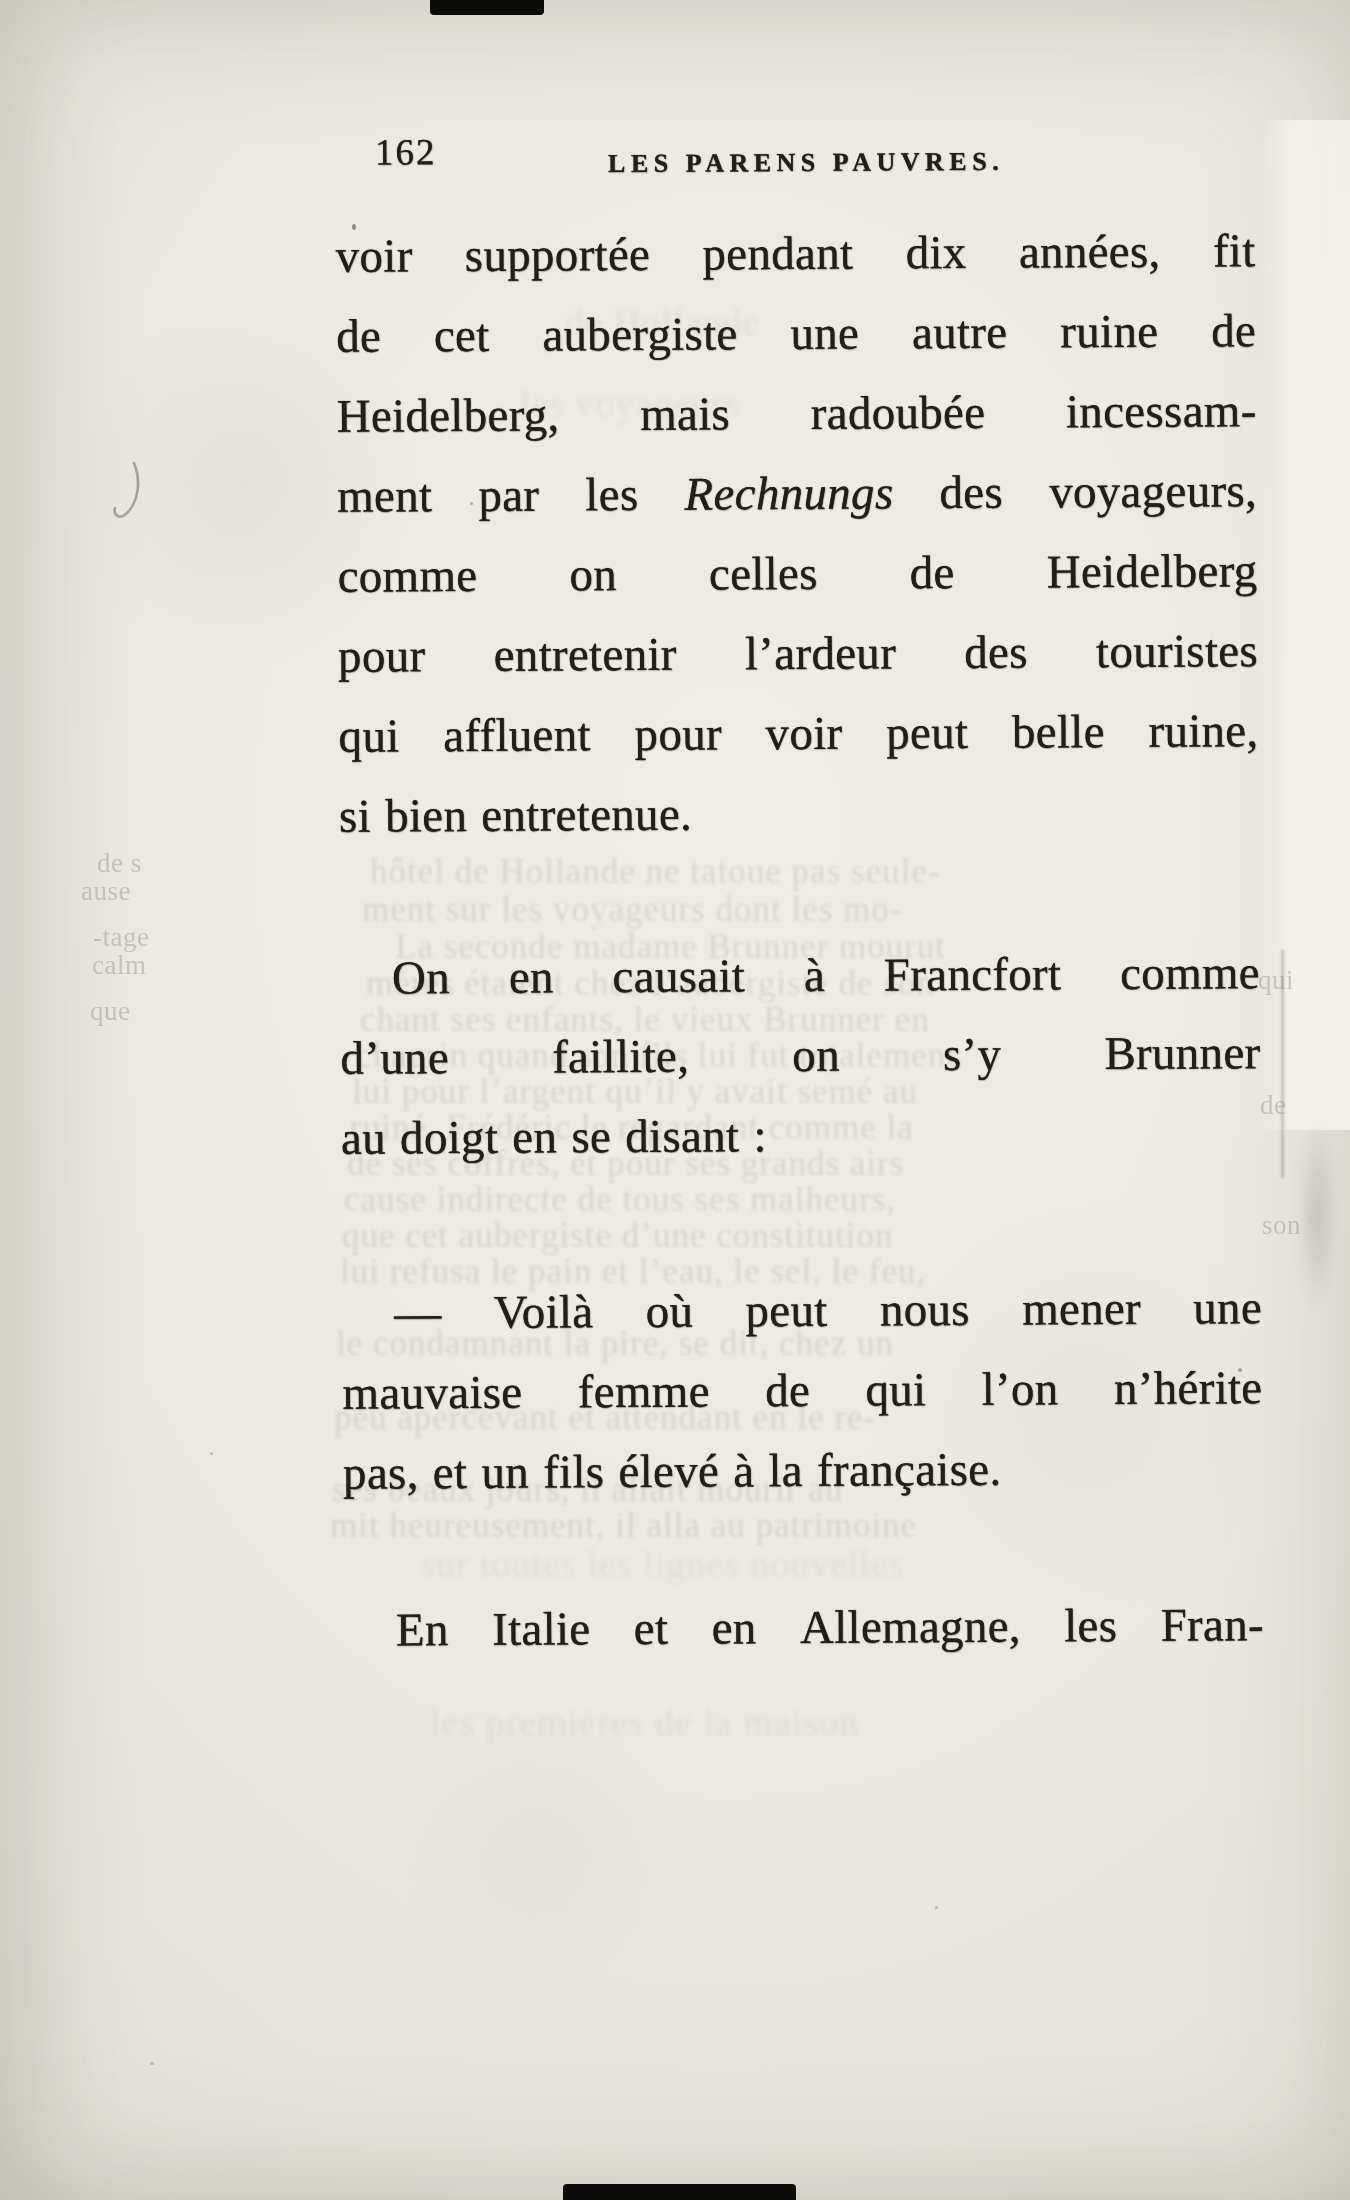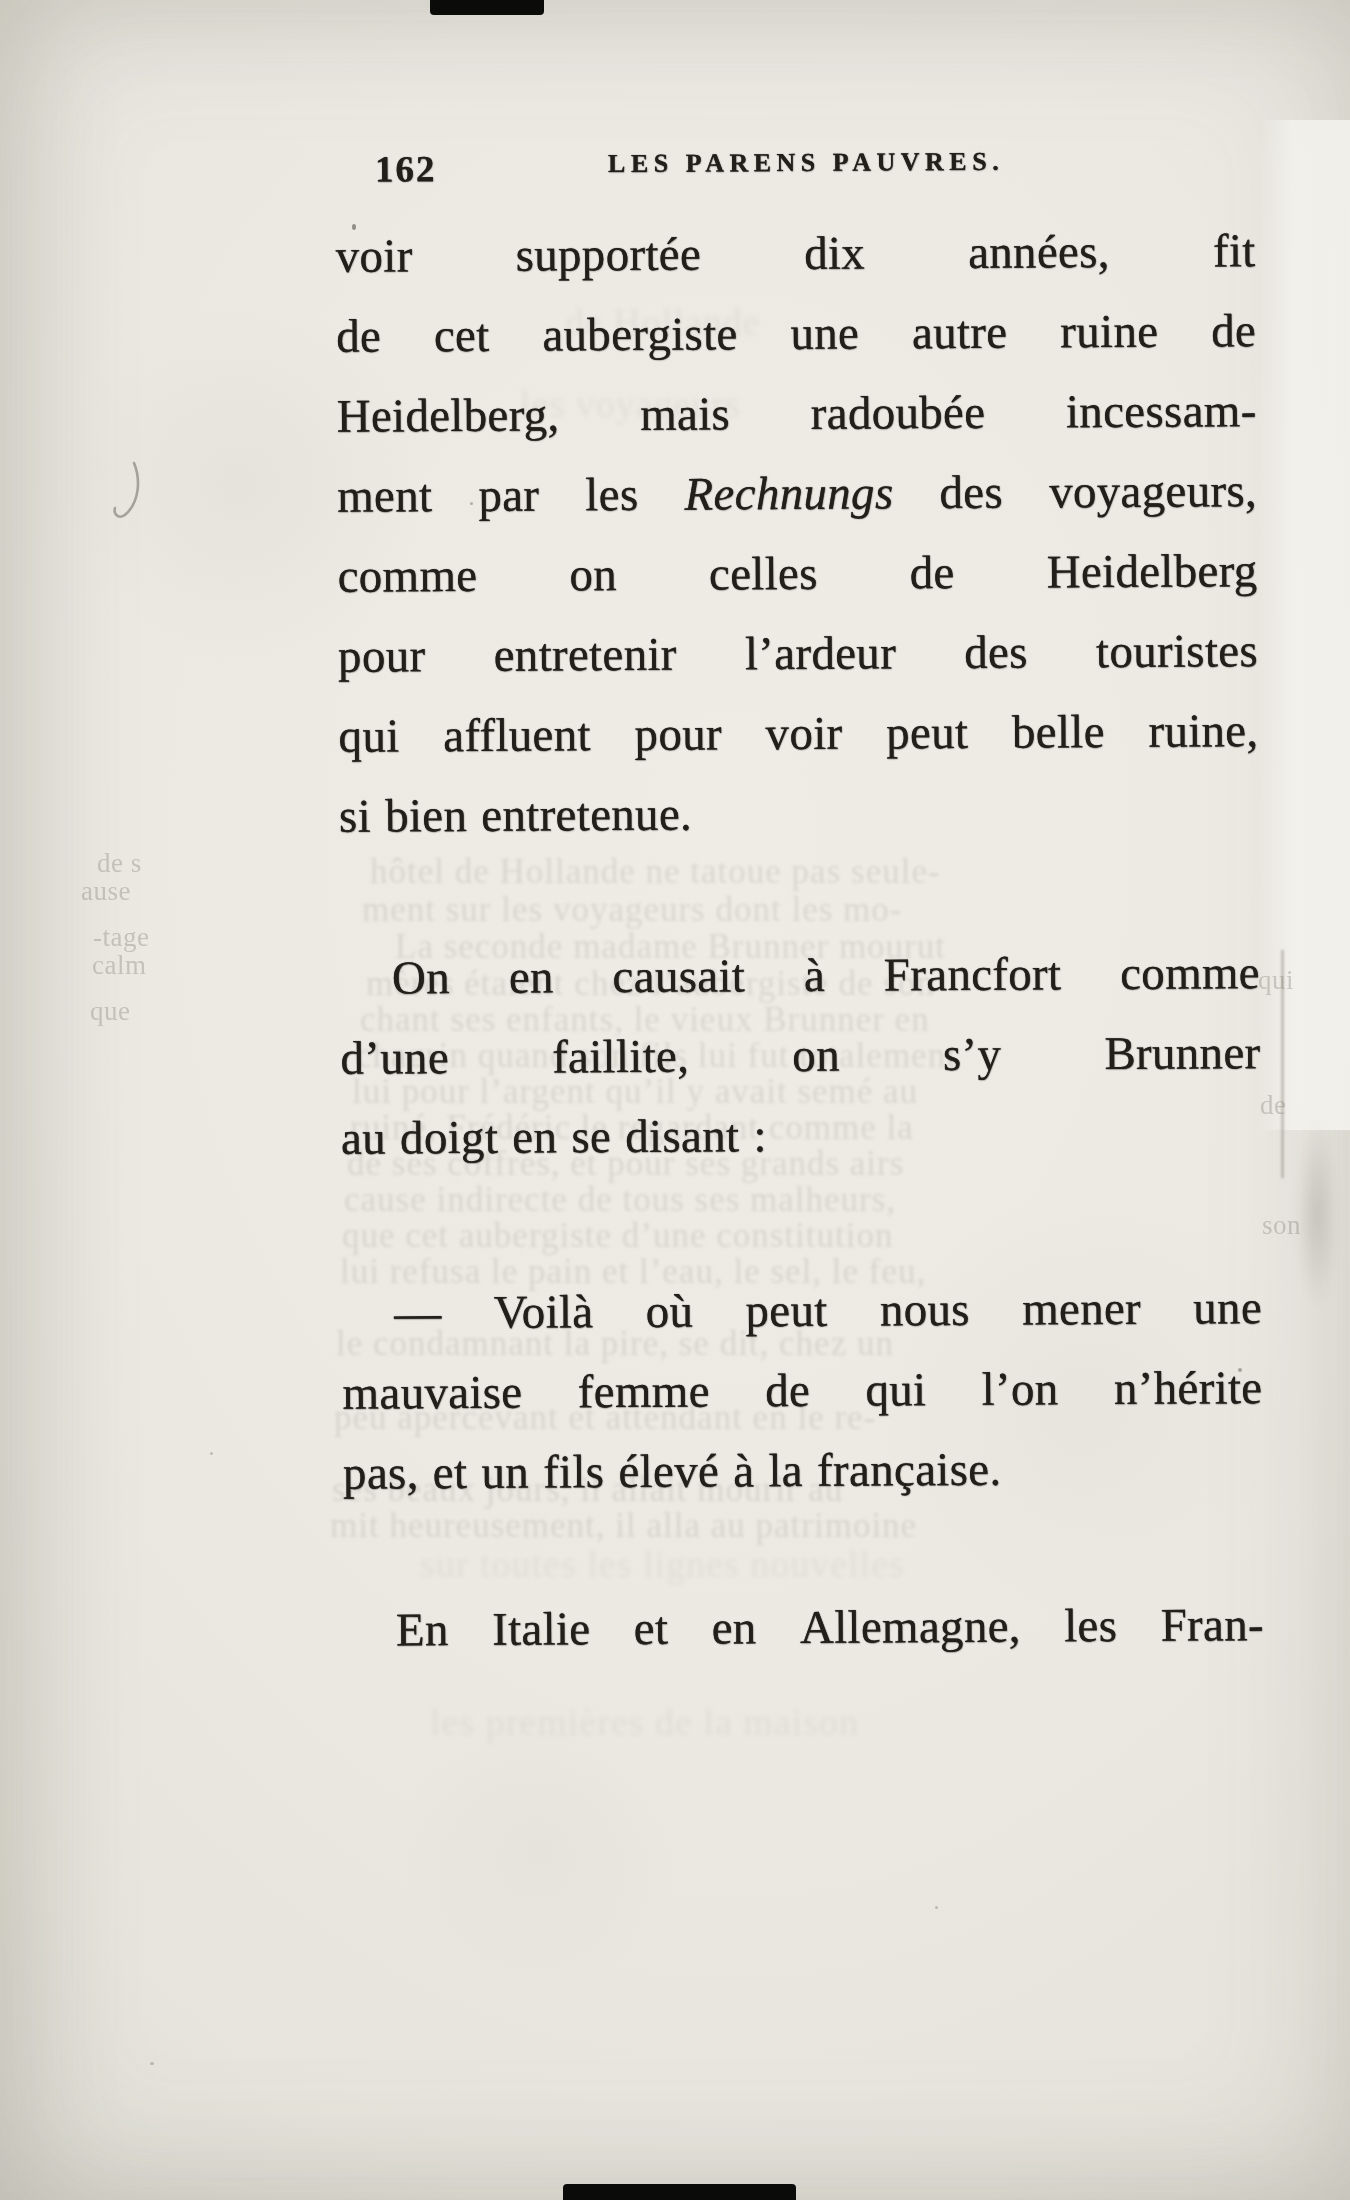--- a/index.html
+++ b/index.html
@@ -27,21 +27,21 @@
   .bar{position:absolute;background:#0b0b0a;}
   .bar-top{left:430px;top:0;width:114px;height:15px;border-radius:0 0 4px 4px;}
   .bar-bottom{left:563px;top:2184px;width:233px;height:16px;border-radius:4px 4px 0 0;}
   .squiggle{position:absolute;left:110px;top:460px;opacity:0.75;}
   .speck{position:absolute;border-radius:50%;background:#56524a;}
 
   
   .main-text{position:absolute;left:335px;top:0;width:920px;color:#221f1b;
     transform:rotate(-0.35deg);transform-origin:620px 160px;
     text-shadow:0 0 0.8px rgba(28,25,20,0.85), 0.5px 0.7px 1.2px rgba(28,25,20,0.40);}
-  .pagenum{position:absolute;left:40px;top:144px;font-size:37px;font-weight:bold;letter-spacing:2px;}
+  .pagenum{position:absolute;left:40px;top:127px;font-size:37px;font-weight:normal;letter-spacing:2px;}
   .runhead{position:absolute;left:273px;top:147px;font-size:26px;font-weight:bold;letter-spacing:5.5px;}
   .para{position:absolute;left:0;width:920px;}
   .line{display:flex;justify-content:space-between;align-items:baseline;height:80px;line-height:80px;
     font-size:47px;letter-spacing:0.3px;}
   .line span,.line i{display:block;white-space:pre;}
   .line-last{justify-content:flex-start;gap:0.30em;}
   .line-indent{padding-left:52px;}
 
   
   .ghost{position:absolute;color:#6e6b62;white-space:nowrap;font-size:35px;
@@ -105,20 +105,21 @@
     </div>
 
   <div class="main-text">
     <div class="pagenum">162</div>
     <div class="runhead">LES PARENS PAUVRES.</div>
     <div>
         <div class="para" style="top: 212px;">
           <div class="line">
             <span>voir</span>
             <span>supportée</span>
+            <span>pendant</span>
             <span>dix</span>
             <span>années,</span>
             <span>fit</span>
           </div>
           <div class="line">
             <span>de</span>
             <span>cet</span>
             <span>aubergiste</span>
             <span>une</span>
             <span>autre</span>

